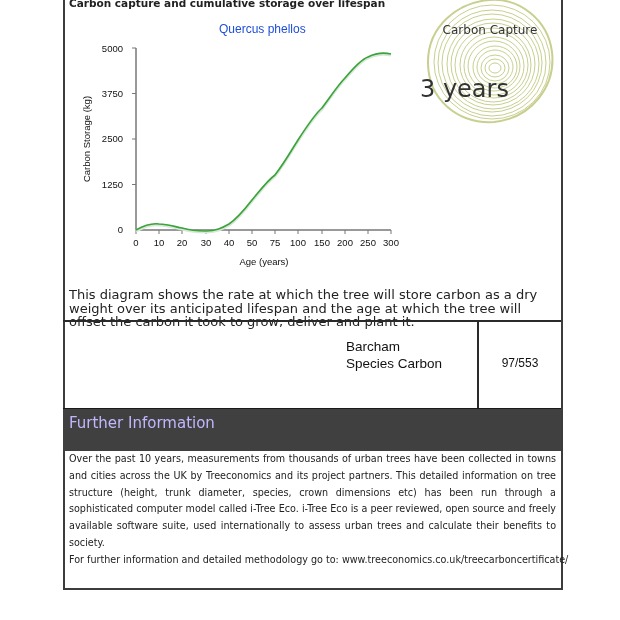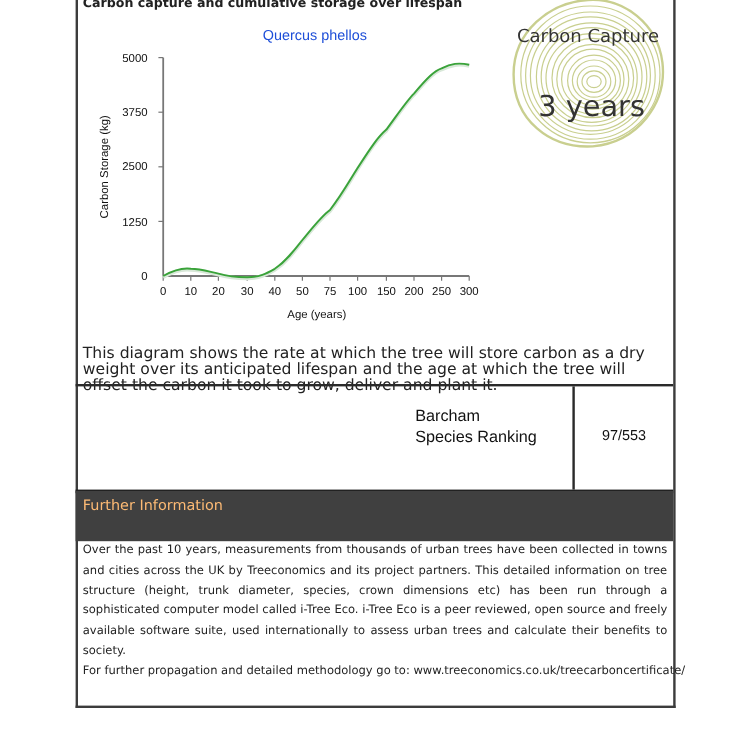--- a/index.html
+++ b/index.html
@@ -19,24 +19,24 @@
   .chart-title {
     position: absolute; left: 219px; top: 22px; font-family: "Liberation Sans", sans-serif;
     font-size: 12px; color: #1d4ed8;
   }
   svg.chart { position: absolute; left: 60px; top: 35px; }
   .badge {
     position: absolute; left: 420px; top: -10px; width: 140px; height: 140px;
   }
   .badge-text {
     position: absolute; left: 420px; top: 25px; width: 140px; text-align: center;
-    font-size: 15px; line-height: 11.5px; color: #333;
+    font-size: 12px; line-height: 11.5px; color: #333;
   }
   .badge-value {
-    position: absolute; left: 420px; top: 75px; width: 146px; text-align: center;
+    position: absolute; left: 420px; top: 75px; width: 146px; text-align: left;
     font-size: 24px; color: #333;
   }
   .desc {
     position: absolute; left: 69px; top: 288px; width: 485px; font-size: 13px; line-height: 13.5px;
     color: #222;
   }
   .rank-row {
     position: absolute; left: 63px; top: 320px; width: 498px; height: 86px;
     border-top: 2px solid #2a2a2a; border-bottom: 3px solid #1a1a1a;
   }
@@ -48,21 +48,21 @@
     font-size: 13.5px; line-height: 17px; color: #111;
   }
   .rank-value {
     position: absolute; left: 416px; top: 34px; width: 82px; text-align: center;
     font-family: "Liberation Sans", sans-serif; font-size: 12px; color: #111;
   }
   .info-header {
     position: absolute; left: 63px; top: 409px; width: 498px; height: 42px; background: #404040;
   }
   .info-header-text {
-    position: absolute; left: 6px; top: 5px; color: #fdba74; font-size: 12px;
+    position: absolute; left: 6px; top: 5px; color: #c4b5fd; font-size: 15px;
   }
   .info-body {
     position: absolute; left: 69px; top: 451px; width: 487px; font-size: 9.6px; line-height: 16.8px;
     color: #222; text-align: justify;
   }
   .info-link {
     position: absolute; left: 69px; top: 554px; width: 490px; font-size: 9.6px; color: #222;
     white-space: nowrap;
   }
   .axis-text { font-family: "Liberation Sans", sans-serif; font-size: 9.5px; fill: #111; }
@@ -153,25 +153,25 @@
 <div class="badge-text">
   <div>Carbon Capture</div>
 </div>
 <div class="badge-value">3 years</div>
 
 <div class="desc">This diagram shows the rate at which the tree will store carbon as a dry weight over its anticipated lifespan and the age at which the tree will offset the carbon it took to grow, deliver and plant it.</div>
 
 <div class="rank-row">
   <div class="rank-label">
     <div>Barcham</div>
-    <div>Species Ranking</div>
+    <div>Species Carbon</div>
   </div>
   <div class="rank-divider"></div>
   <div class="rank-value">97/553</div>
 </div>
 
 <div class="info-header">
   <div class="info-header-text">Further Information</div>
 </div>
 
 <div class="info-body">Over the past 10 years, measurements from thousands of urban trees have been collected in towns and cities across the UK by Treeconomics and its project partners. This detailed information on tree structure (height, trunk diameter, species, crown dimensions etc) has been run through a sophisticated computer model called i-Tree Eco. i-Tree Eco is a peer reviewed, open source and freely available software suite, used internationally to assess urban trees and calculate their benefits to society.</div>
 
-<div class="info-link">For further propagation and detailed methodology go to: www.treeconomics.co.uk/treecarboncertificate/</div>
+<div class="info-link">For further information and detailed methodology go to: www.treeconomics.co.uk/treecarboncertificate/</div>
 
 </body></html>

